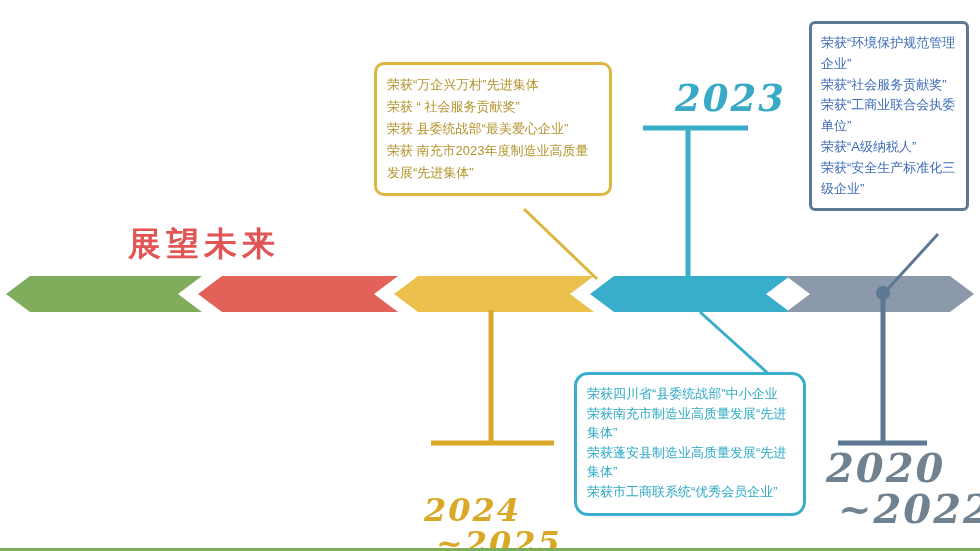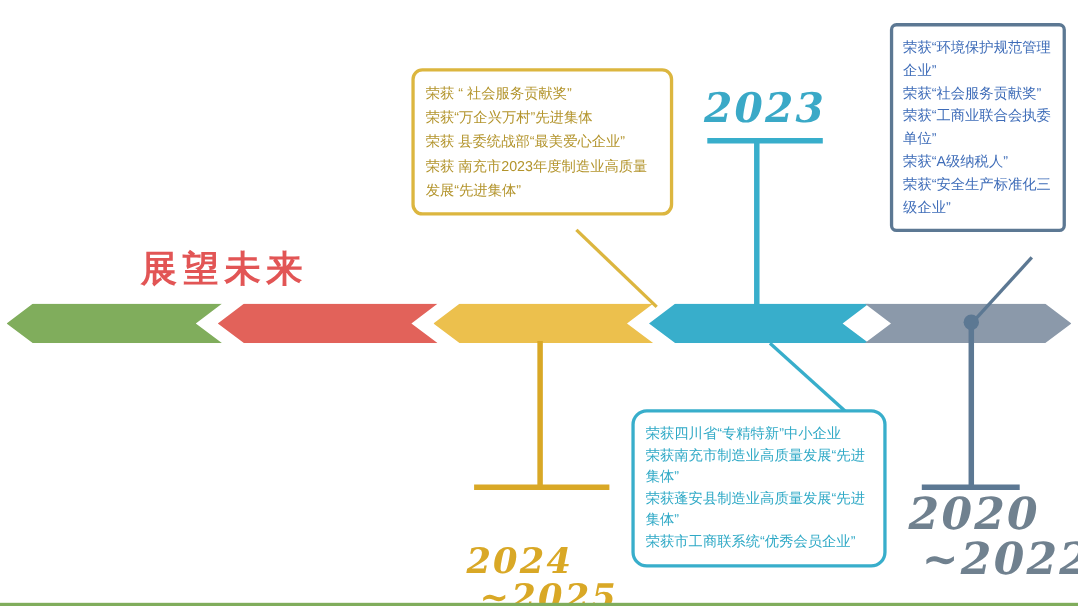--- a/index.html
+++ b/index.html
@@ -21,21 +21,21 @@
   
   .title{
     position:absolute;left:128px;top:222px;font-size:33px;font-weight:bold;
     color:#e25555;letter-spacing:5px;white-space:nowrap;font-family:Liberation Serif, serif;
   }
   
   .year{
     position:absolute;font-family:"DejaVu Serif", serif;font-style:italic;
     font-weight:bold;letter-spacing:2px;white-space:nowrap;line-height:1.02;
   }
-  .year-2023{left:640px;top:80px;font-size:37px;color:#3aa9c7;}
+  .year-2023{left:675px;top:80px;font-size:37px;color:#3aa9c7;}
   .year-2024{left:424px;top:446px;font-size:32px;color:#d9a826;margin-top:48px;}
   .year-2020{left:826px;top:448px;font-size:40px;color:#70818f;}
   .year .indent{margin-left:12px;font-style:italic;}
   
   .callout{position:absolute;font-weight:normal;font-size:13px;background:#ffffff;}
   .callout .line{margin:0;}
   .callout-yellow{
     left:374px;top:62px;width:212px;padding:9px 10px;
     border:3px solid #dcb63f;border-radius:10px;color:#b3942c;line-height:1.7;
   }
@@ -86,36 +86,36 @@
   <div class="year year-2024">
     <div>2024</div>
     <div class="indent">~2025</div>
   </div>
   <div class="year year-2020">
     <div>2020</div>
     <div class="indent">~2022</div>
   </div>
 
   <div class="callout callout-yellow">
+    <div class="line">荣获“万企兴万村”先进集体</div>
     <div class="line">荣获 “ 社会服务贡献奖”</div>
-    <div class="line">荣获“万企兴万村”先进集体</div>
     <div class="line">荣获 县委统战部“最美爱心企业”</div>
     <div class="line">荣获 南充市2023年度制造业高质量发展“先进集体”</div>
   </div>
 
   <div class="callout callout-blue">
     <div class="line">荣获“环境保护规范管理企业”</div>
     <div class="line">荣获“社会服务贡献奖”</div>
     <div class="line">荣获“工商业联合会执委单位”</div>
     <div class="line">荣获“A级纳税人”</div>
     <div class="line">荣获“安全生产标准化三级企业”</div>
   </div>
 
   <div class="callout callout-teal">
-    <div class="line">荣获四川省“专精特新”中小企业</div>
+    <div class="line">荣获四川省“县委统战部”中小企业</div>
     <div class="line">荣获南充市制造业高质量发展“先进集体”</div>
     <div class="line">荣获蓬安县制造业高质量发展“先进集体”</div>
     <div class="line">荣获市工商联系统“优秀会员企业”</div>
   </div>
 
   <div class="bottom-line"></div>
 
 </div>
 
 </body></html>

